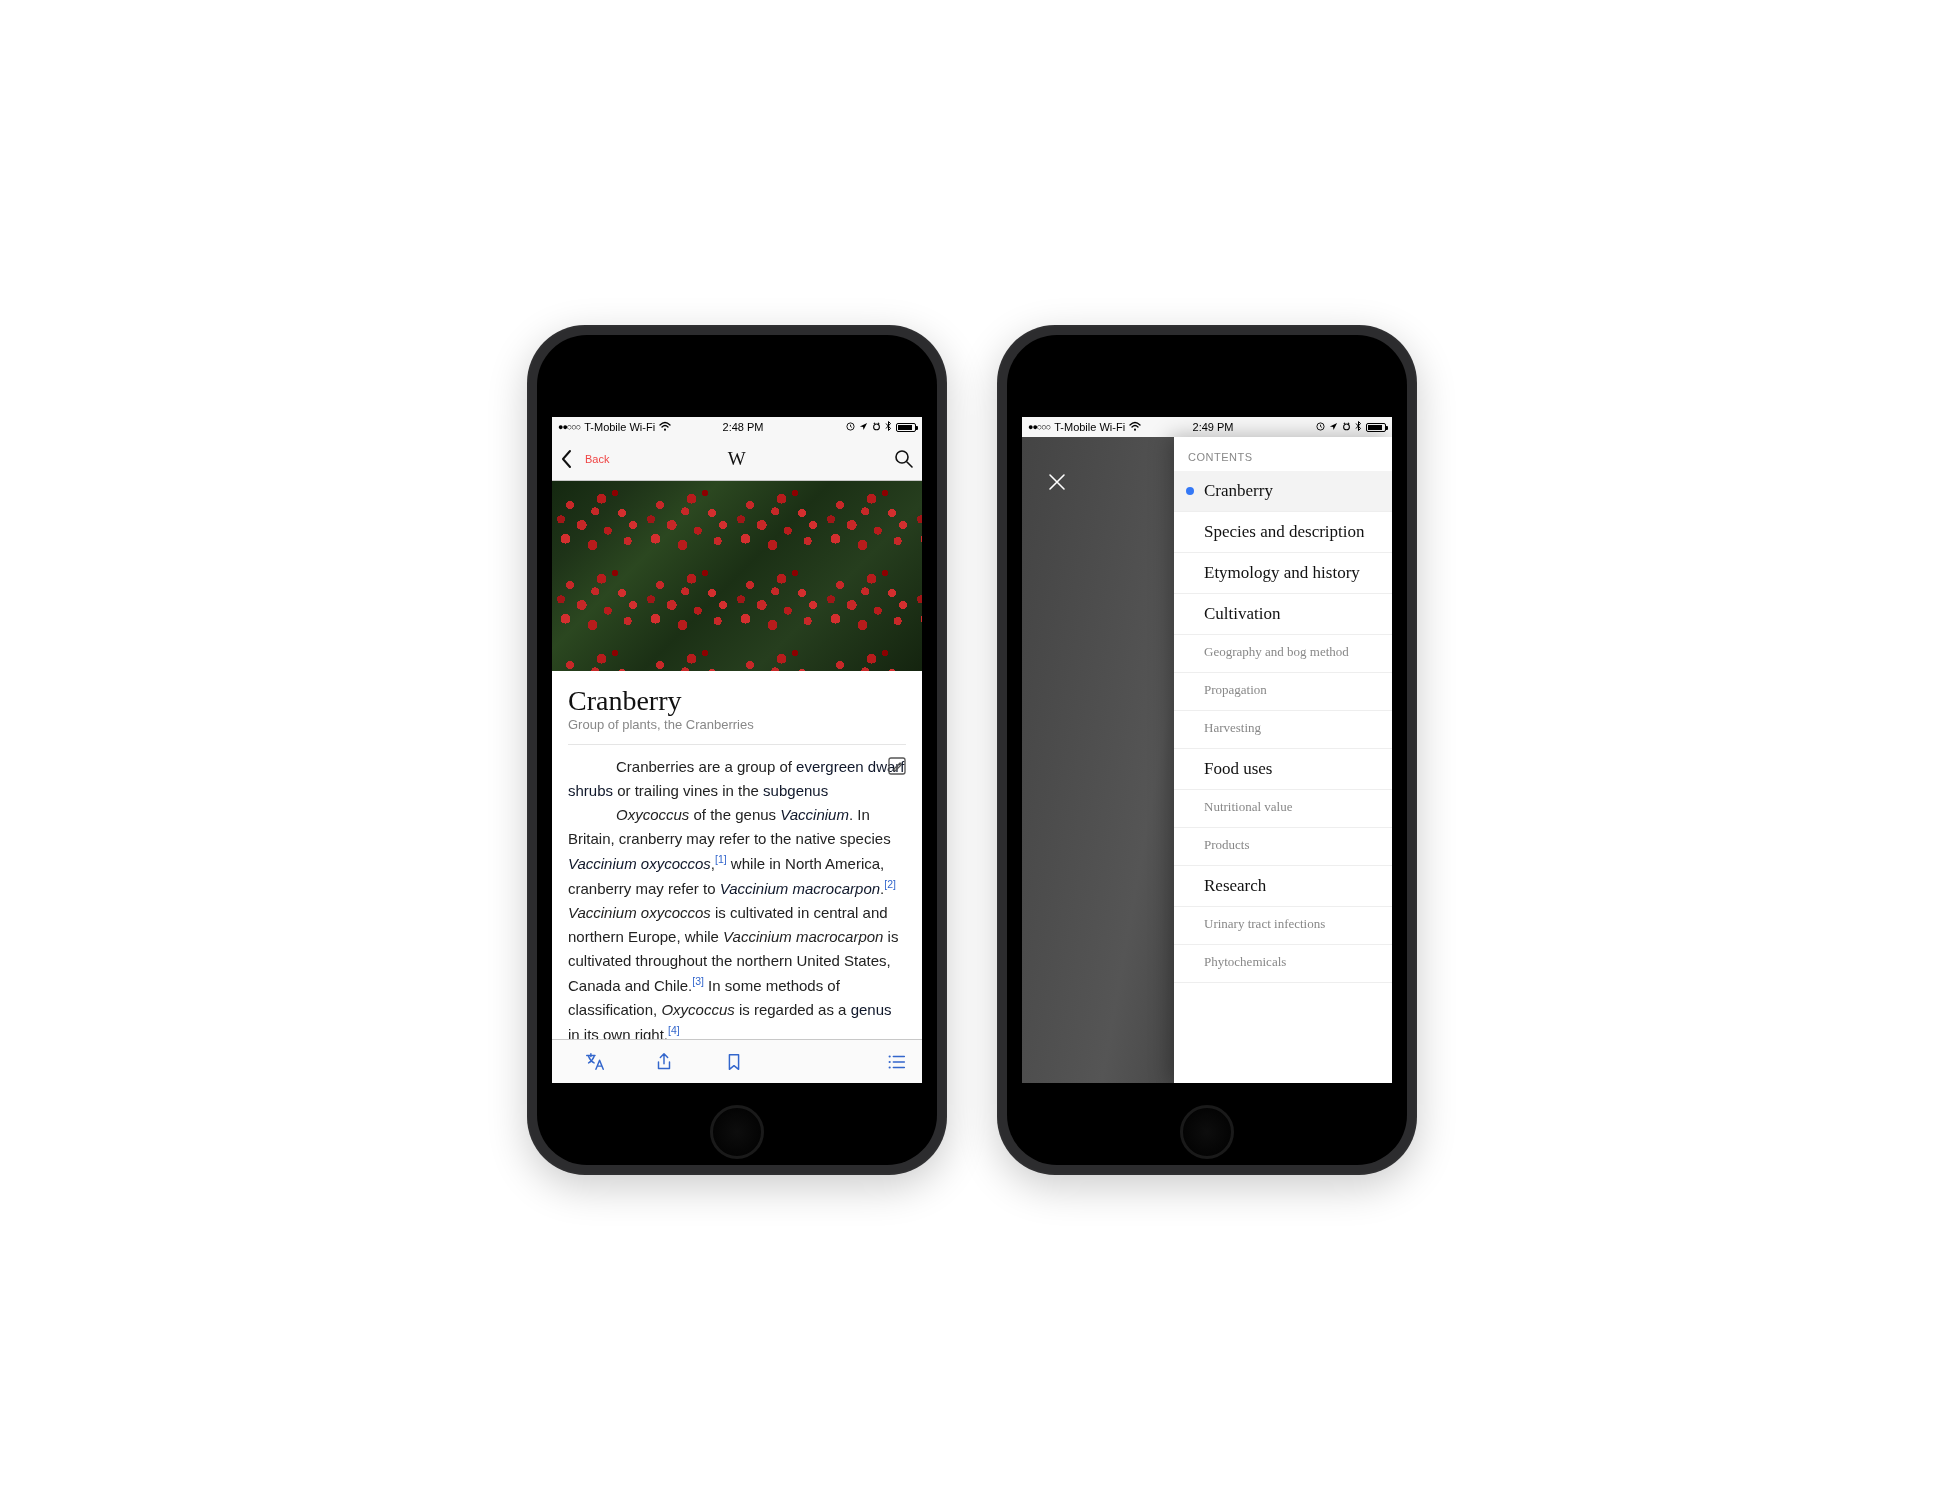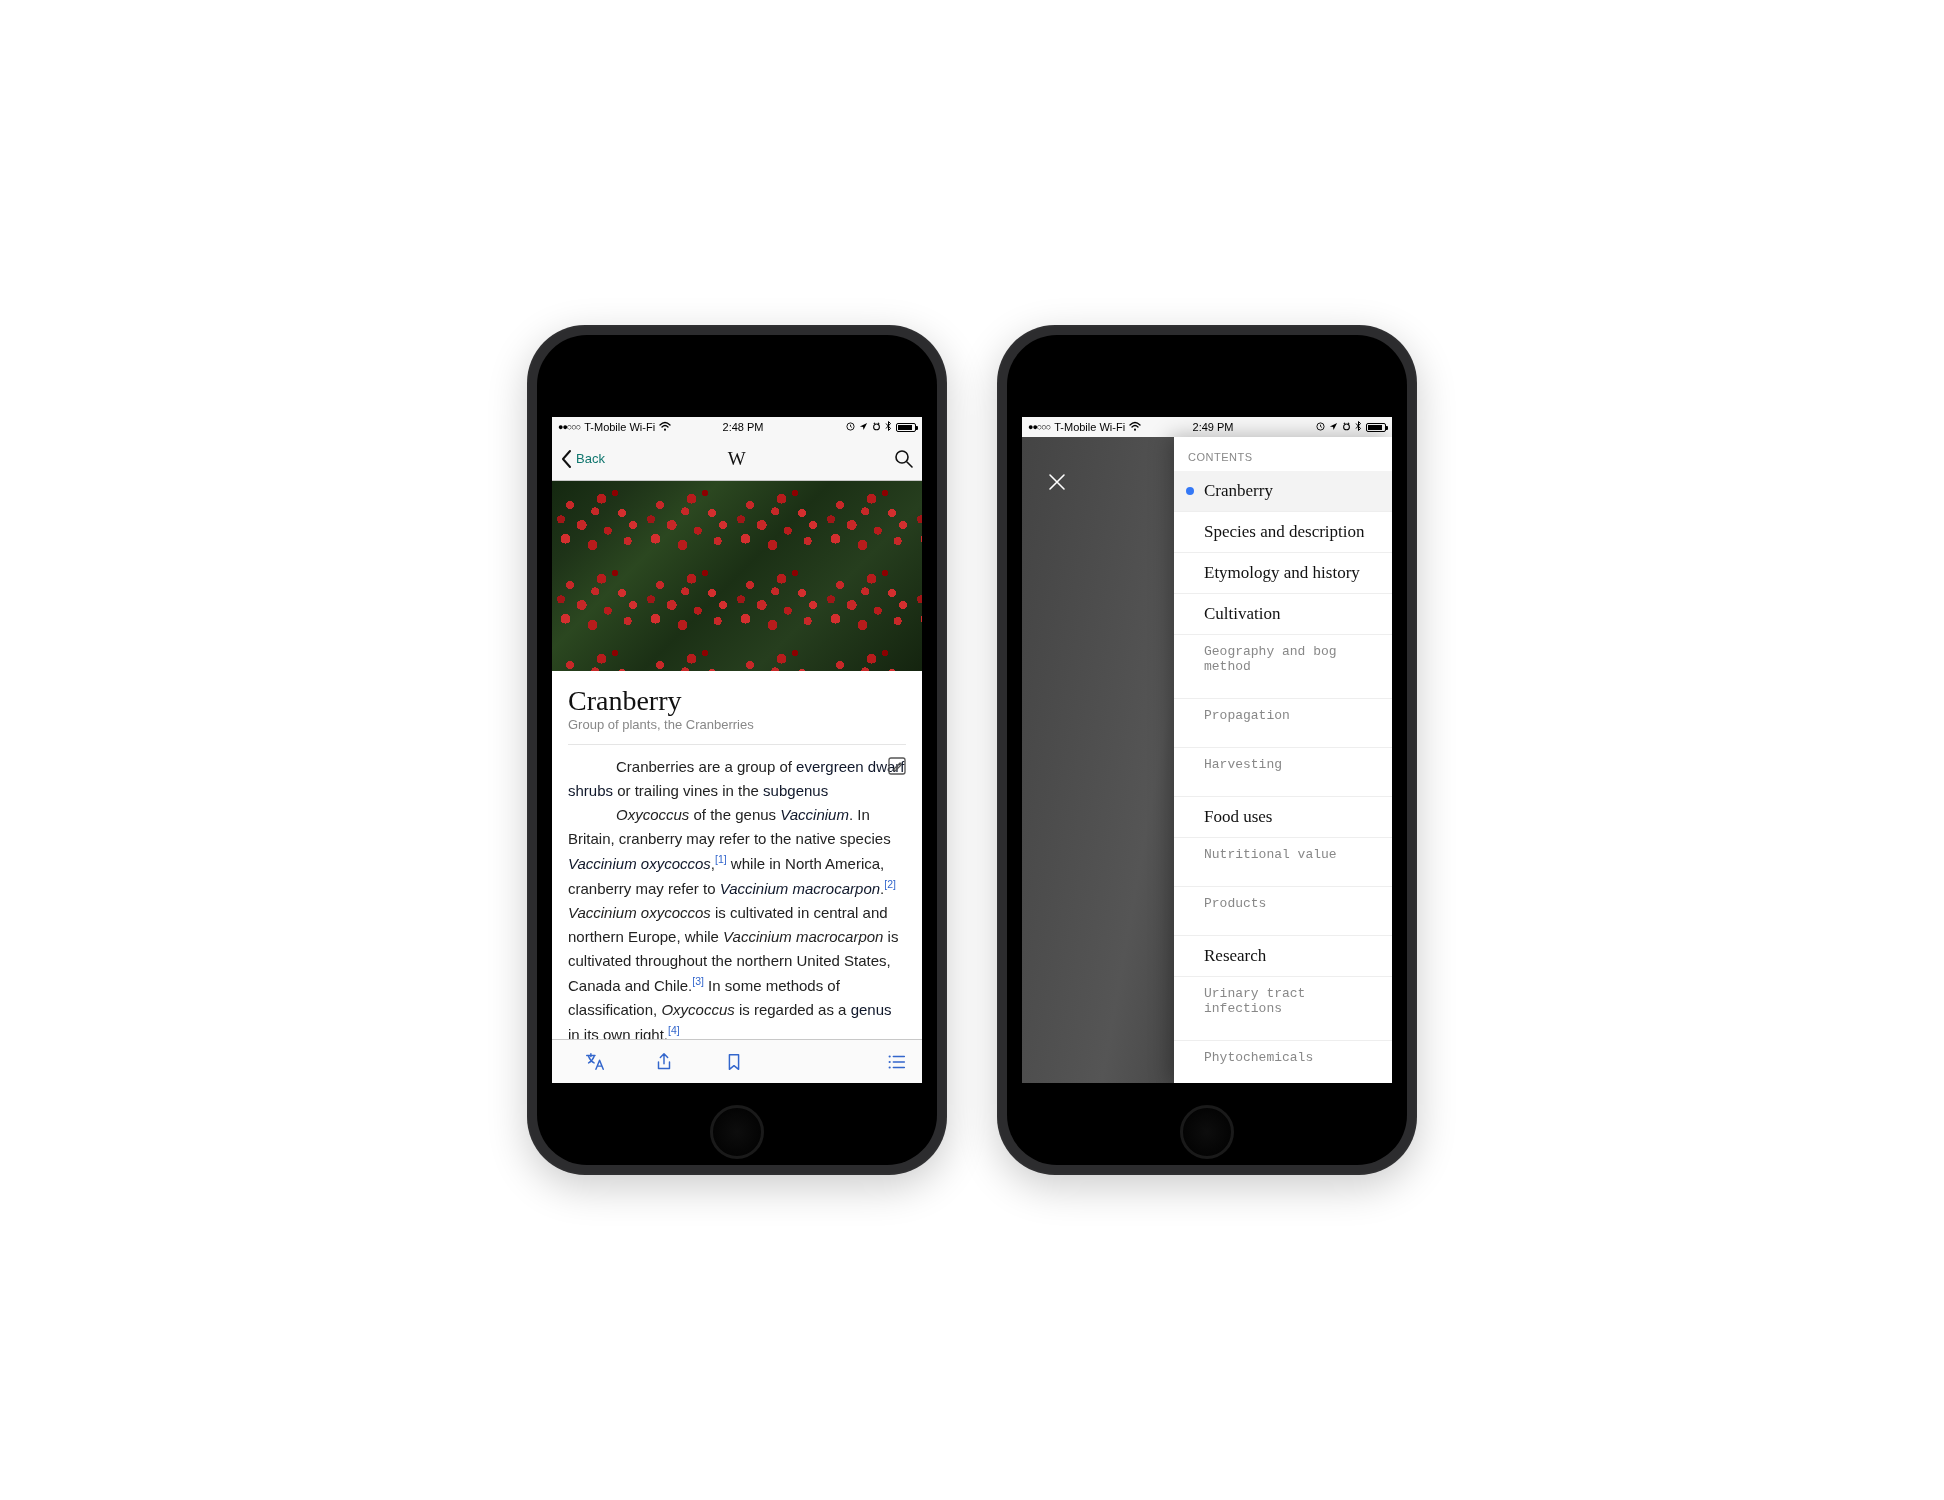--- a/index.html
+++ b/index.html
@@ -79,21 +79,21 @@
   .nav-bar {
     height: 44px;
     background: #f7f7f7;
     border-bottom: 1px solid #c8c8c8;
     display:flex;
     align-items:center;
     justify-content: space-between;
     padding: 0 8px;
     position:relative;
   }
-  .nav-left, .nav-right { display:flex; align-items:center; color:#0f766e; gap:2px; font-size:13px; }
+  .nav-left, .nav-right { display:flex; align-items:center; color:#ef4444; gap:11px; font-size:11px; }
   .nav-center { position:absolute; left:0; right:0; text-align:center; font-family: Georgia, "Times New Roman", serif; font-weight:400; font-size:19px; letter-spacing:0.5px; color:#111; pointer-events:none; }
   .chevron-left-svg { width:14px; height:20px; }
   .search-svg { width:20px; height:20px; }
   
   .hero {
     height: 190px;
     background:
       radial-gradient(circle at 20% 30%, #c62828 0 4px, transparent 4px),
       radial-gradient(circle at 55% 22%, #b71c1c 0 5px, transparent 5px),
       radial-gradient(circle at 78% 40%, #d32f2f 0 4px, transparent 4px),
@@ -158,21 +158,21 @@
   }
   .close-x svg { width:100%; height:100%; stroke:#fff; }
   .toc-header {
     font-size: 11px;
     letter-spacing: 0.5px;
     color:#888;
     padding: 14px 14px 8px 14px;
   }
   .toc-list { flex:1; overflow:hidden; }
   .toc-row { padding: 10px 14px 10px 30px; border-bottom:1px solid #eee; font-family: Georgia, "Times New Roman", serif; font-size:17px; color:#111; position:relative; }
-  .toc-row.sub { font-family: Liberation Mono, monospace; font-size:13px; color:#888; padding-top:9px; padding-bottom:24px; }
+  .toc-row.sub { font-family: Liberation Serif, serif; font-size:13px; color:#888; padding-top:9px; padding-bottom:12px; }
   .toc-row.current { background:#f3f3f3; }
   .toc-row.current::before { content:""; position:absolute; left:12px; top:50%; transform:translateY(-50%); width:8px; height:8px; background:#3478f6; border-radius:50%; }
 
   .scale-wrap { transform: scale(1.0); }
 </style>
 </head>
 <body>
 
 <div class="scale-wrap" style="display:flex; gap:50px;">
 

